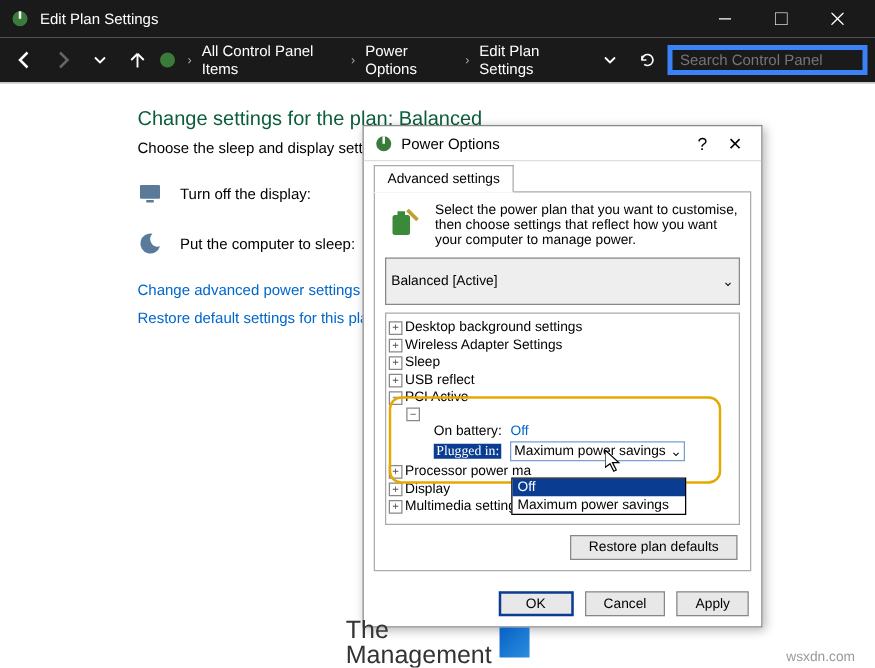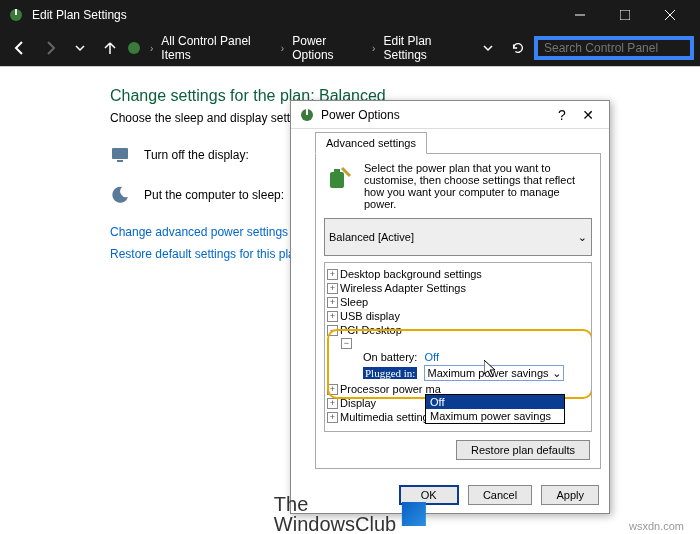--- a/index.html
+++ b/index.html
@@ -30,21 +30,21 @@
 .row { display: flex; align-items: center; gap: 14px; margin-bottom: 20px; font-size: 12px; }
 .row .ricon { width: 20px; height: 20px; }
 .links a { display: block; color: #0066cc; font-size: 12px; text-decoration: none; margin-bottom: 8px; }
 
 
 .dialog { position: absolute; left: 290px; top: 100px; width: 320px; background: #fff; border: 1px solid #888; box-shadow: 2px 2px 8px rgba(0,0,0,0.3); }
 .dialog .dlg-title { height: 28px; display: flex; align-items: center; padding: 0 8px; border-bottom: 1px solid #ddd; }
 .dialog .dlg-title .dicon { width: 16px; height: 16px; margin-right: 6px; }
 .dialog .dlg-title .dtxt { flex: 1; font-size: 12px; }
 .dialog .dlg-title .dhelp, .dialog .dlg-title .dclose { width: 26px; text-align: center; cursor: pointer; font-size: 14px; }
-.dialog .dlg-body { padding: 2px 8px 8px 24px; }
+.dialog .dlg-body { padding: 2px 8px 8px 8px; }
 .tab { display: inline-block; padding: 4px 10px; border: 1px solid #aaa; border-bottom: 1px solid #fff; background: #fff; font-size: 11px; position: relative; top: 1px; z-index: 2; }
 .tab-panel { border: 1px solid #aaa; padding: 8px; }
 .dlg-desc { display: flex; gap: 8px; font-size: 11px; margin-bottom: 8px; }
 .dlg-desc .bat { width: 32px; height: 32px; flex-shrink: 0; }
 .plan-select { width: 100%; height: 38px; border: 1px solid #888; background: #eee; font-size: 11px; padding: 0 4px; text-align: left; margin-bottom: 6px; display: flex; align-items: center; justify-content: space-between; }
 .tree { border: 1px solid #aaa; height: 170px; overflow-y: scroll; font-size: 11px; padding: 4px 2px; background: #fff; position: relative; }
 .tree .node { display: flex; align-items: center; gap: 2px; padding: 1px 0; white-space: nowrap; }
 .tree .exp { display: inline-flex; width: 11px; height: 11px; border: 1px solid #888; align-items: center; justify-content: center; font-size: 9px; line-height: 1; cursor: pointer; color: #555; }
 .tree .ind1 { padding-left: 14px; }
 .tree .ind3 { padding-left: 36px; }
@@ -199,25 +199,25 @@
         <div class="node">
             <span class="exp">+</span>
             <span>Wireless Adapter Settings</span>
           </div>
         <div class="node">
             <span class="exp">+</span>
             <span>Sleep</span>
           </div>
         <div class="node">
             <span class="exp">+</span>
-            <span>USB display</span>
+            <span>USB reflect</span>
           </div>
         <div class="node">
             <span class="exp">−</span>
-            <span>PCI Desktop</span>
+            <span>PCI Active</span>
           </div>
         <div class="node ind1">
             <span class="exp">−</span>
           </div>
         <div class="node ind3"><span>On battery:</span>&nbsp;<span class="val">Off</span></div>
         <div class="node ind3"><span class="sel-label">Plugged in:</span>&nbsp;<span class="combo">
               <span>Maximum power savings</span>
               <span>⌄</span>
             </span></div>
         <div class="node">
@@ -248,17 +248,17 @@
   </div>
 </div>
 
 <svg class="cursor" width="16" height="20" viewBox="0 0 16 20">
     <path d="M0 0 L0 14 L4 11 L7 17 L9 16 L6 10 L11 10 Z" fill="#fff" stroke="#000" stroke-width="1"></path>
   </svg>
 
 <div class="watermark">
   <div style="text-align:left;line-height:1;">
       <div>The</div>
-      <div>WindowsClub</div>
+      <div>Management</div>
     </div>
   <div class="sq"></div>
 </div>
 <div class="wsxdn">wsxdn.com</div>
 
 </body></html>

